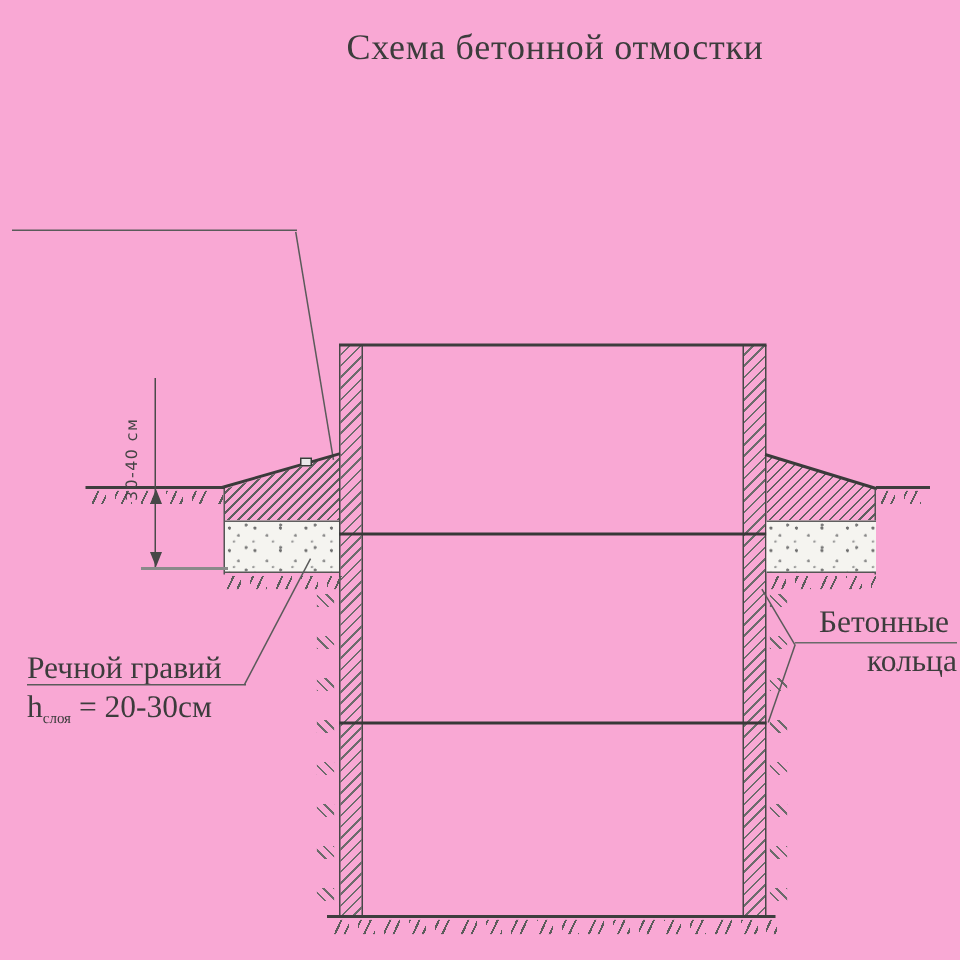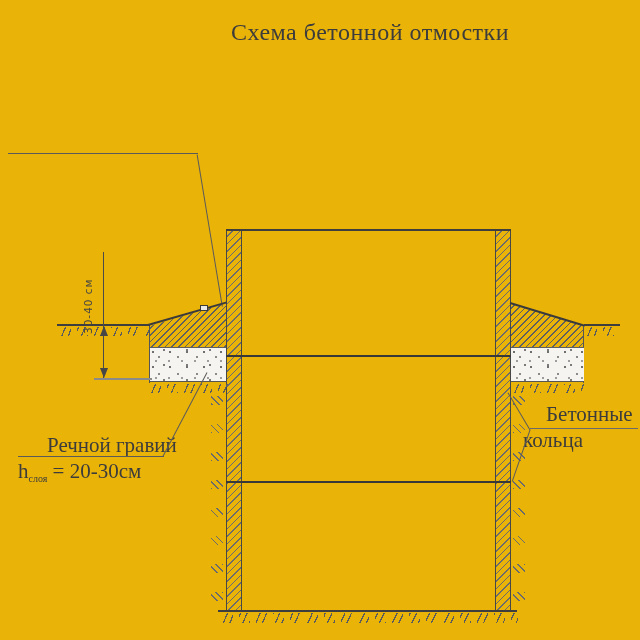--- a/index.html
+++ b/index.html
@@ -1,28 +1,28 @@
 <!DOCTYPE html>
 <html><head>
 <meta charset="utf-8">
 <style>
   html,body{margin:0;padding:0;background:#ffffff;}
   .canvas{
-    position:relative;width:640px;height:640px;background:#eab308;overflow:hidden;
+    position:relative;width:640px;height:640px;background:#f9a8d4;overflow:hidden;
     font-family:"Liberation Serif","DejaVu Serif",serif;color:#3f3f3f;
   }
   .abs{position:absolute;}
   .title{left:231px;top:19px;font-size:24px;letter-spacing:0.5px;color:#3c3c3c;}
   .lbl{font-size:21px;color:#3c3c3c;white-space:nowrap;}
   .lbl-blind{left:18px;top:128px;}
-  .lbl-gravel{left:18px;top:433px;margin-left:29px;}
+  .lbl-gravel{left:18px;top:433px;}
   .lbl-gravel2{left:18px;top:459px;}
   .lbl-gravel2 .subsc{font-size:10px;vertical-align:-4px;}
   .lbl-rings1{left:546px;top:402px;}
-  .lbl-rings2{left:523px;top:428px;}
+  .lbl-rings2{left:578px;top:428px;}
 
   
   .hl{background:#3e3e3e;height:2px;}
   .thin{background:#5a5a5a;height:1.3px;}
   .rot{transform-origin:0 50%;}
 
   
   .ul-blind{left:8px;top:153px;width:190px;}
   .ld-blind{left:197px;top:154px;width:154px;transform:rotate(80.6deg);}
   .ul-gravel{left:18px;top:456px;width:146px;}

